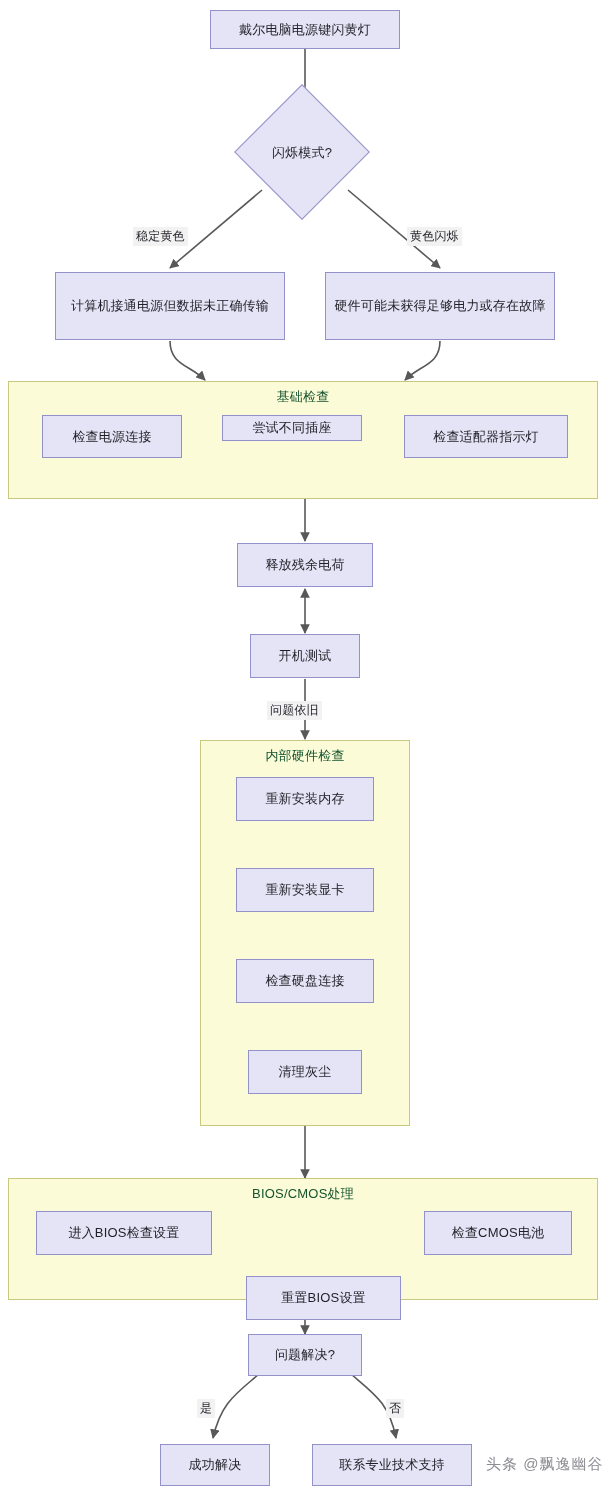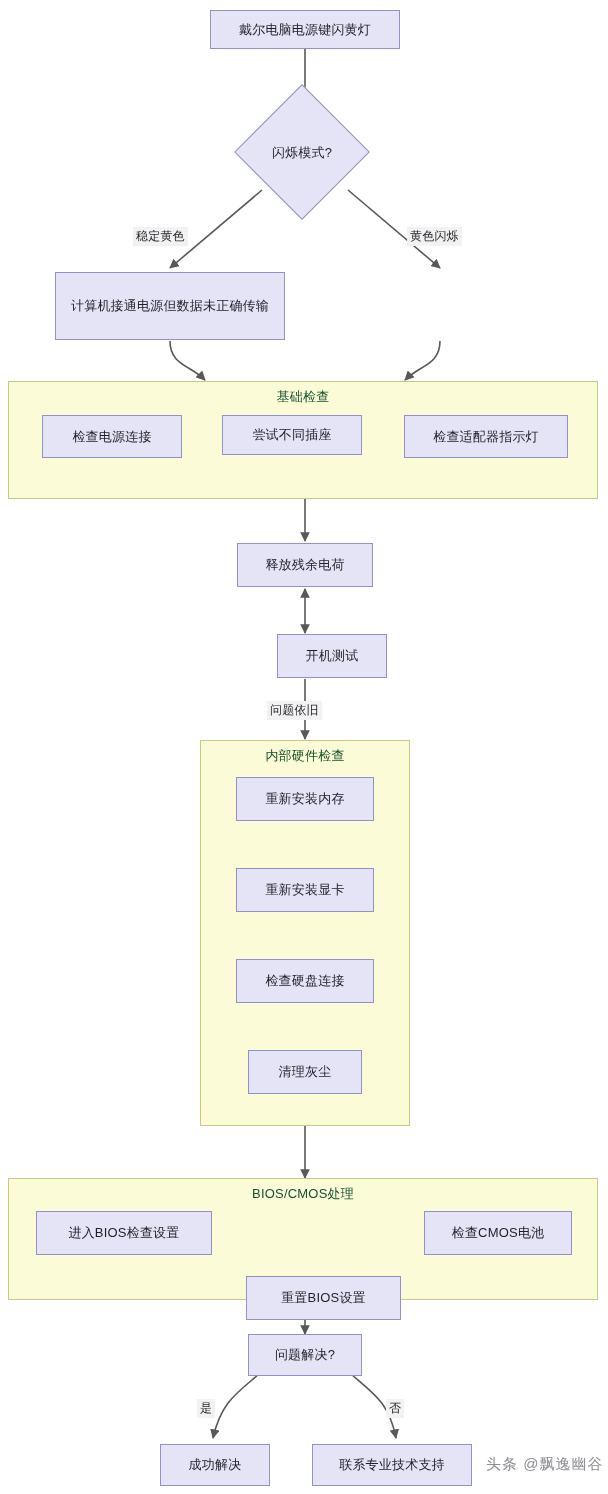--- a/index.html
+++ b/index.html
@@ -134,31 +134,32 @@
 
   <div class="node" style="left:210px; top:10px; width:190px; height:39px;">戴尔电脑电源键闪黄灯</div>
 
   <div class="diamond" style="left:254px; top:104px; width:96px; height:96px;"></div>
   <div class="diamond-label" style="left:254px; top:144px; width:96px;">闪烁模式?</div>
 
   <div class="edge-label" style="left:133px; top:227px;">稳定黄色</div>
   <div class="edge-label" style="left:407px; top:227px;">黄色闪烁</div>
 
   <div class="node two-line" style="left:55px; top:272px; width:230px; height:68px;">计算机接通电源但数据未正确传输</div>
+  <div class="node two-line" style="left:325px; top:272px; width:230px; height:68px;">硬件可能未获得足够电力或存在故障</div>
 
   <div class="group" style="left:8px; top:381px; width:590px; height:118px;">
     <div class="group-title">基础检查</div>
   </div>
   <div class="node" style="left:42px; top:415px; width:140px; height:43px;">检查电源连接</div>
-  <div class="node" style="left:222px; top:415px; width:140px; height:40px;">尝试不同插座</div>
+  <div class="node" style="left:222px; top:415px; width:140px; height:26px;">尝试不同插座</div>
   <div class="node" style="left:404px; top:415px; width:164px; height:43px;">检查适配器指示灯</div>
 
   <div class="node" style="left:237px; top:543px; width:136px; height:44px;">释放残余电荷</div>
 
-  <div class="node" style="left:250px; top:634px; width:110px; height:44px;margin-left:27px;">开机测试</div>
+  <div class="node" style="left:250px; top:634px; width:110px; height:44px;">开机测试</div>
 
   <div class="edge-label" style="left:267px; top:701px;">问题依旧</div>
 
   <div class="group" style="left:200px; top:740px; width:210px; height:386px;">
     <div class="group-title">内部硬件检查</div>
   </div>
   <div class="node" style="left:236px; top:777px; width:138px; height:44px;">重新安装内存</div>
   <div class="node" style="left:236px; top:868px; width:138px; height:44px;">重新安装显卡</div>
   <div class="node" style="left:248px; top:1050px; width:114px; height:44px;">清理灰尘</div>
   <div class="node" style="left:236px; top:959px; width:138px; height:44px;">检查硬盘连接</div>

